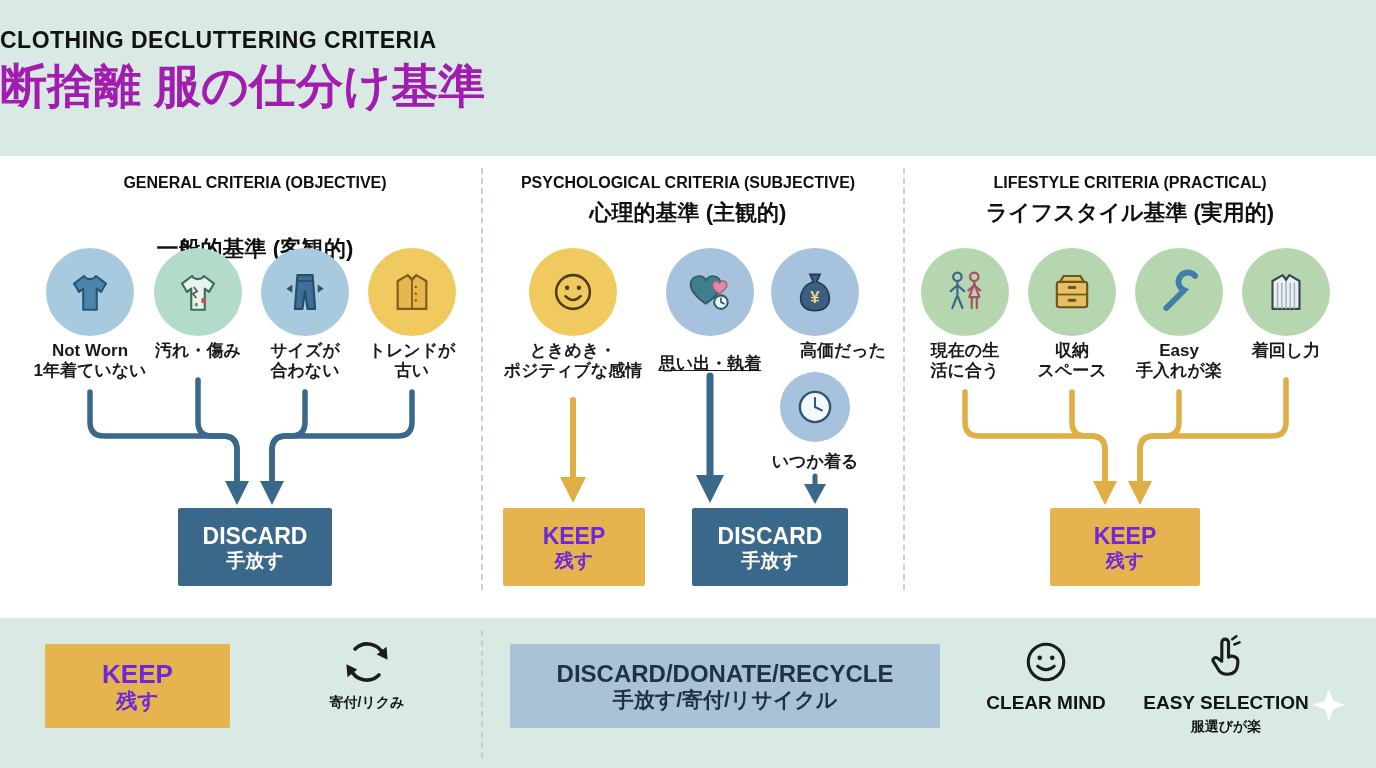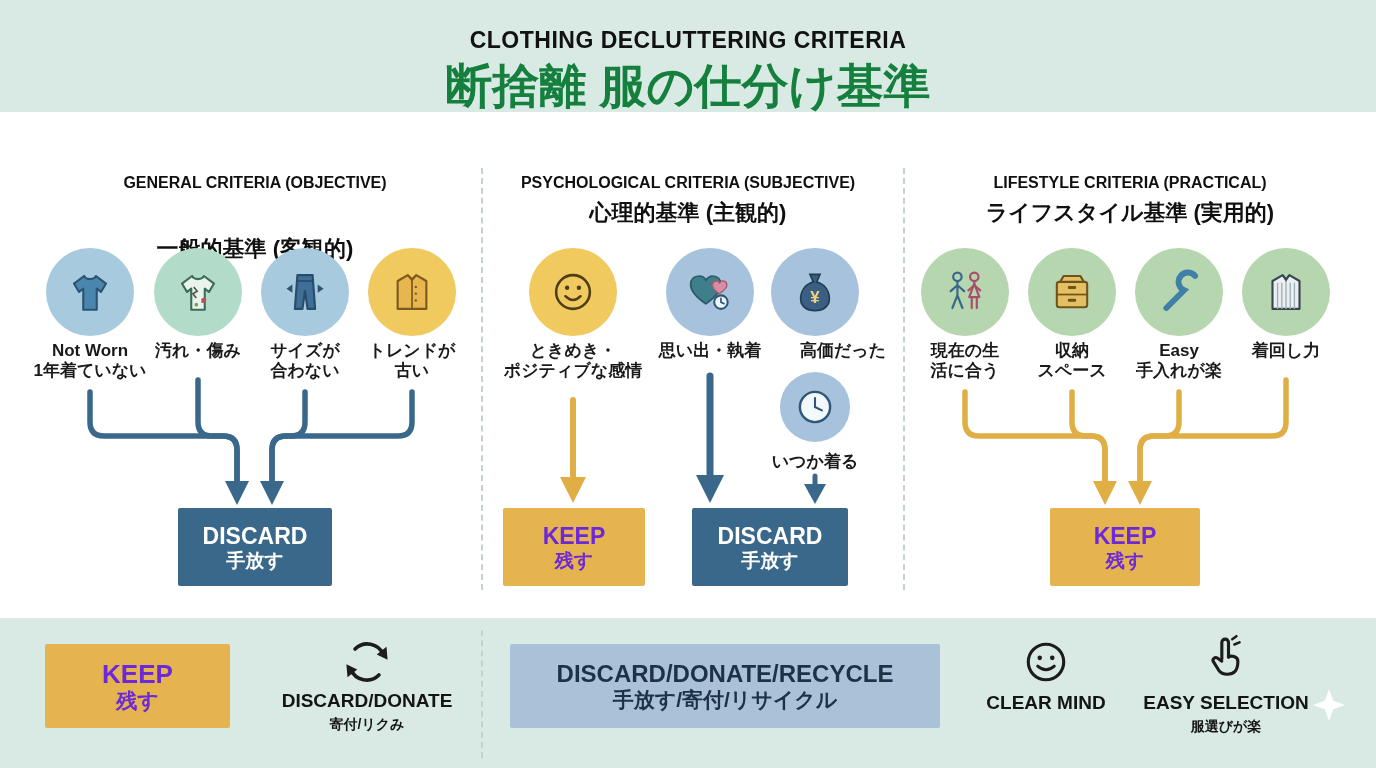--- a/index.html
+++ b/index.html
@@ -2,24 +2,24 @@
 <html><head>
 <meta charset="utf-8">
 <style>
   html,body { margin:0; padding:0; background:#ffffff; }
   .canvas {
     position:relative; width:1376px; height:768px; overflow:hidden;
     background:#ffffff; font-family:"Liberation Sans","DejaVu Sans",sans-serif;
     color:#161616;
   }
   .band { position:absolute; left:0; width:100%; background:#d9eae5; }
-  .band.header { top:0; height:112px; text-align:center; }
+  .band.header { top:0; height:156px; }
   .band.footer-bg { top:618px; height:150px; }
   .h-en { padding-top:27px; font-size:23px; font-weight:700; letter-spacing:0.5px; color:#121212; }
-  .h-ja { font-size:47px; font-weight:800; color:#15803d; margin-top:1px; }
+  .h-ja { font-size:47px; font-weight:800; color:#a21caf; margin-top:1px; }
 
   .divider { position:absolute; width:0; border-left:2px dashed #c3d2cc; }
 
   .col-ten { position:absolute; text-align:center; font-size:16px; font-weight:700; color:#101010; }
   .col-tja { position:absolute; text-align:center; font-size:22px; font-weight:700; color:#101010; }
 
   .circle { position:absolute; border-radius:50%; display:flex; align-items:center; justify-content:center; }
   .c88 { width:88px; height:88px; }
   .c70 { width:70px; height:70px; }
   .bg-blue   { background:#a7cade; }
@@ -147,21 +147,21 @@
       <svg width="54" height="54" viewBox="0 0 64 64">
         <path d="M26 11 H38 L34 20 C44 23 49 31 49 40 C49 49 42 54 32 54 C22 54 15 49 15 40 C15 31 20 23 30 20 Z" fill="#3a5f82" stroke="#223c52" stroke-width="2"></path>
         <text x="32" y="45" text-anchor="middle" font-size="20" font-weight="bold" fill="#f2d27c">¥</text>
       </svg>
     </div>
 
     <div class="crit-label" style="left:498px; top:341px; width:150px;">
       <span>ときめき・</span>
       <span>ポジティブな感情</span>
     </div>
-    <div class="crit-label" style="left:645px; top:341px; width:130px;">
+    <div class="crit-label" style="left:645px; top:354px; width:130px;text-decoration:underline;">
       <span>思い出・執着</span>
     </div>
     <div class="crit-label" style="left:778px; top:341px; width:130px;">
       <span>高価だった</span>
     </div>
 
     <div class="circle c70 bg-lblue" style="left:780px; top:372px;">
       <svg width="44" height="44" viewBox="0 0 64 64">
         <circle cx="32" cy="32" r="22" fill="#f3f8fb" stroke="#2e5677" stroke-width="3.5"></circle>
         <path d="M32 19 V32 L42 37" fill="none" stroke="#2e5677" stroke-width="3" stroke-linecap="round"></path>
@@ -276,21 +276,20 @@
 
     <div class="f-icon" style="left:341px; top:636px;">
       <svg width="52" height="52" viewBox="0 0 48 48">
         <path d="M13 12 A16 16 0 0 1 39 17" fill="none" stroke="#1c1c1c" stroke-width="3.4" stroke-linecap="round"></path>
         <polygon points="42,10 43,22 33,17" fill="#1c1c1c"></polygon>
         <path d="M35 36 A16 16 0 0 1 9 31" fill="none" stroke="#1c1c1c" stroke-width="3.4" stroke-linecap="round"></path>
         <polygon points="6,38 5,26 15,31" fill="#1c1c1c"></polygon>
       </svg>
     </div>
     <div class="f-note" style="left:267px; top:690px; width:200px;">
-      <span class="n1">DISCARD/DONATE</span>
       <span class="n2">寄付/リクみ</span>
     </div>
 
     <div class="result-box box-recycle" style="left:510px; top:644px; width:430px; height:84px;">
       <span class="r1">DISCARD/DONATE/RECYCLE</span>
       <span class="r2">手放す/寄付/リサイクル</span>
     </div>
 
     <div class="f-icon" style="left:1021px; top:637px;">
       <svg width="50" height="50" viewBox="0 0 48 48">

